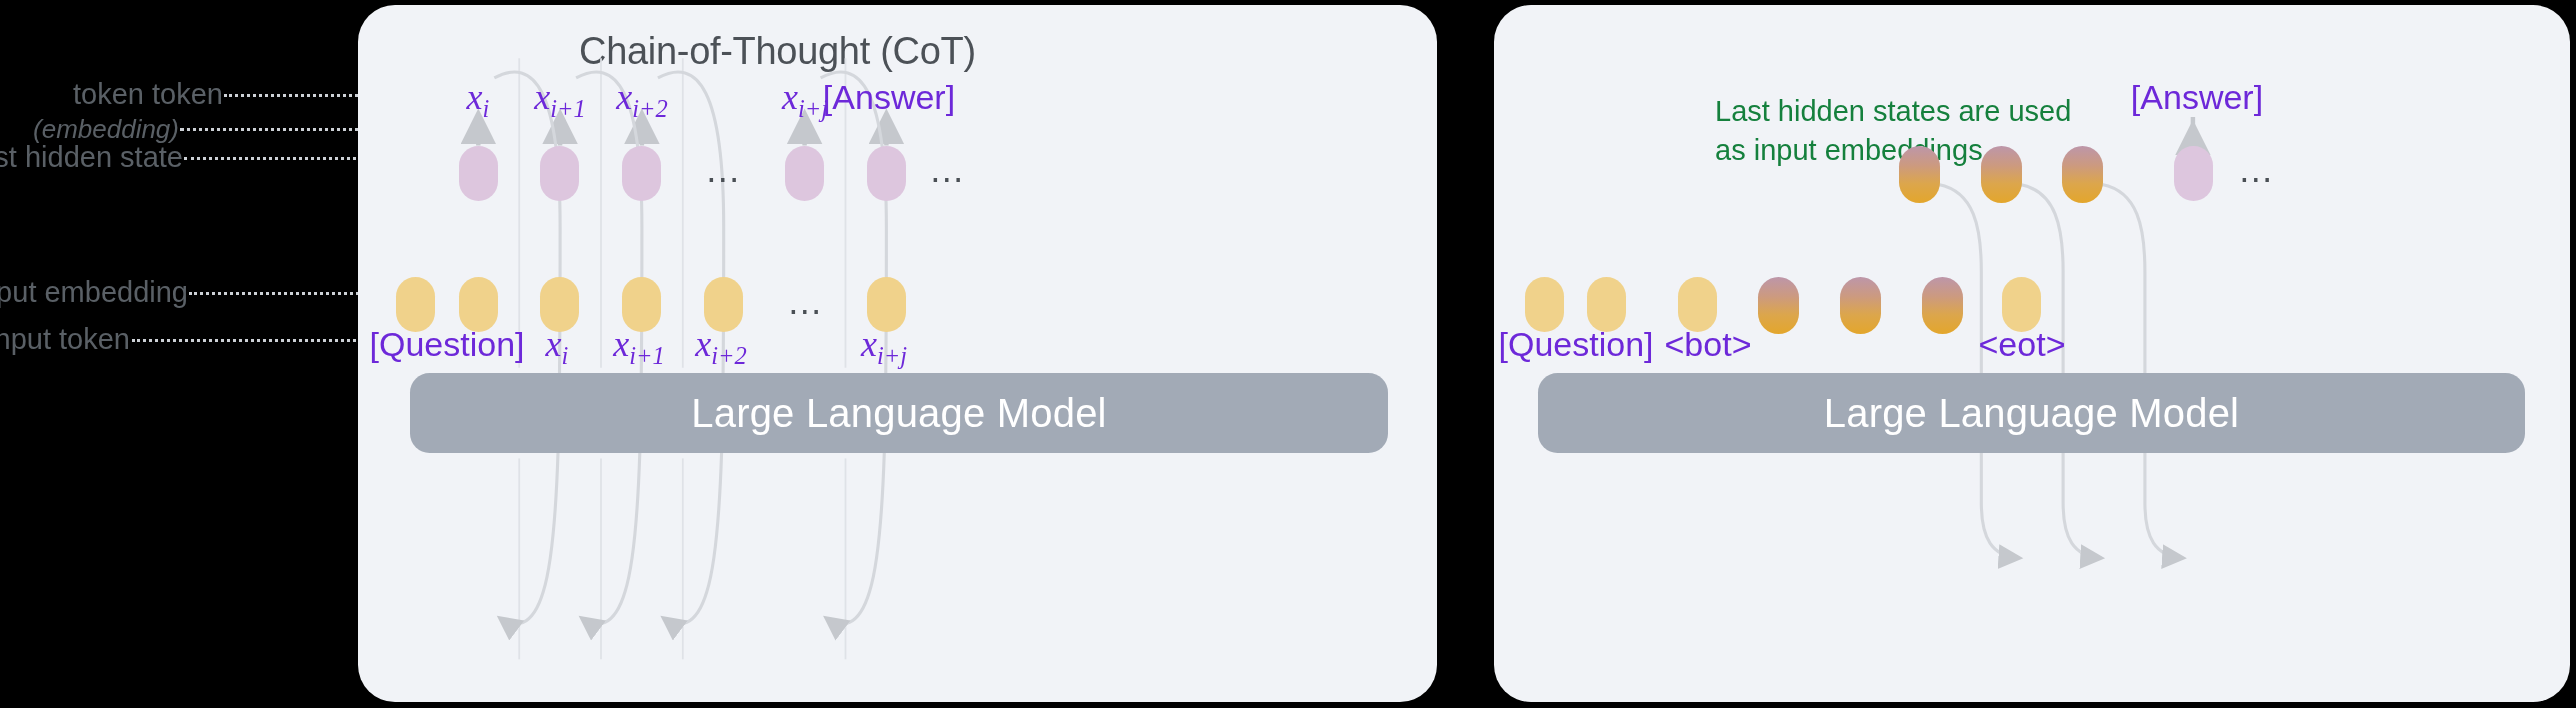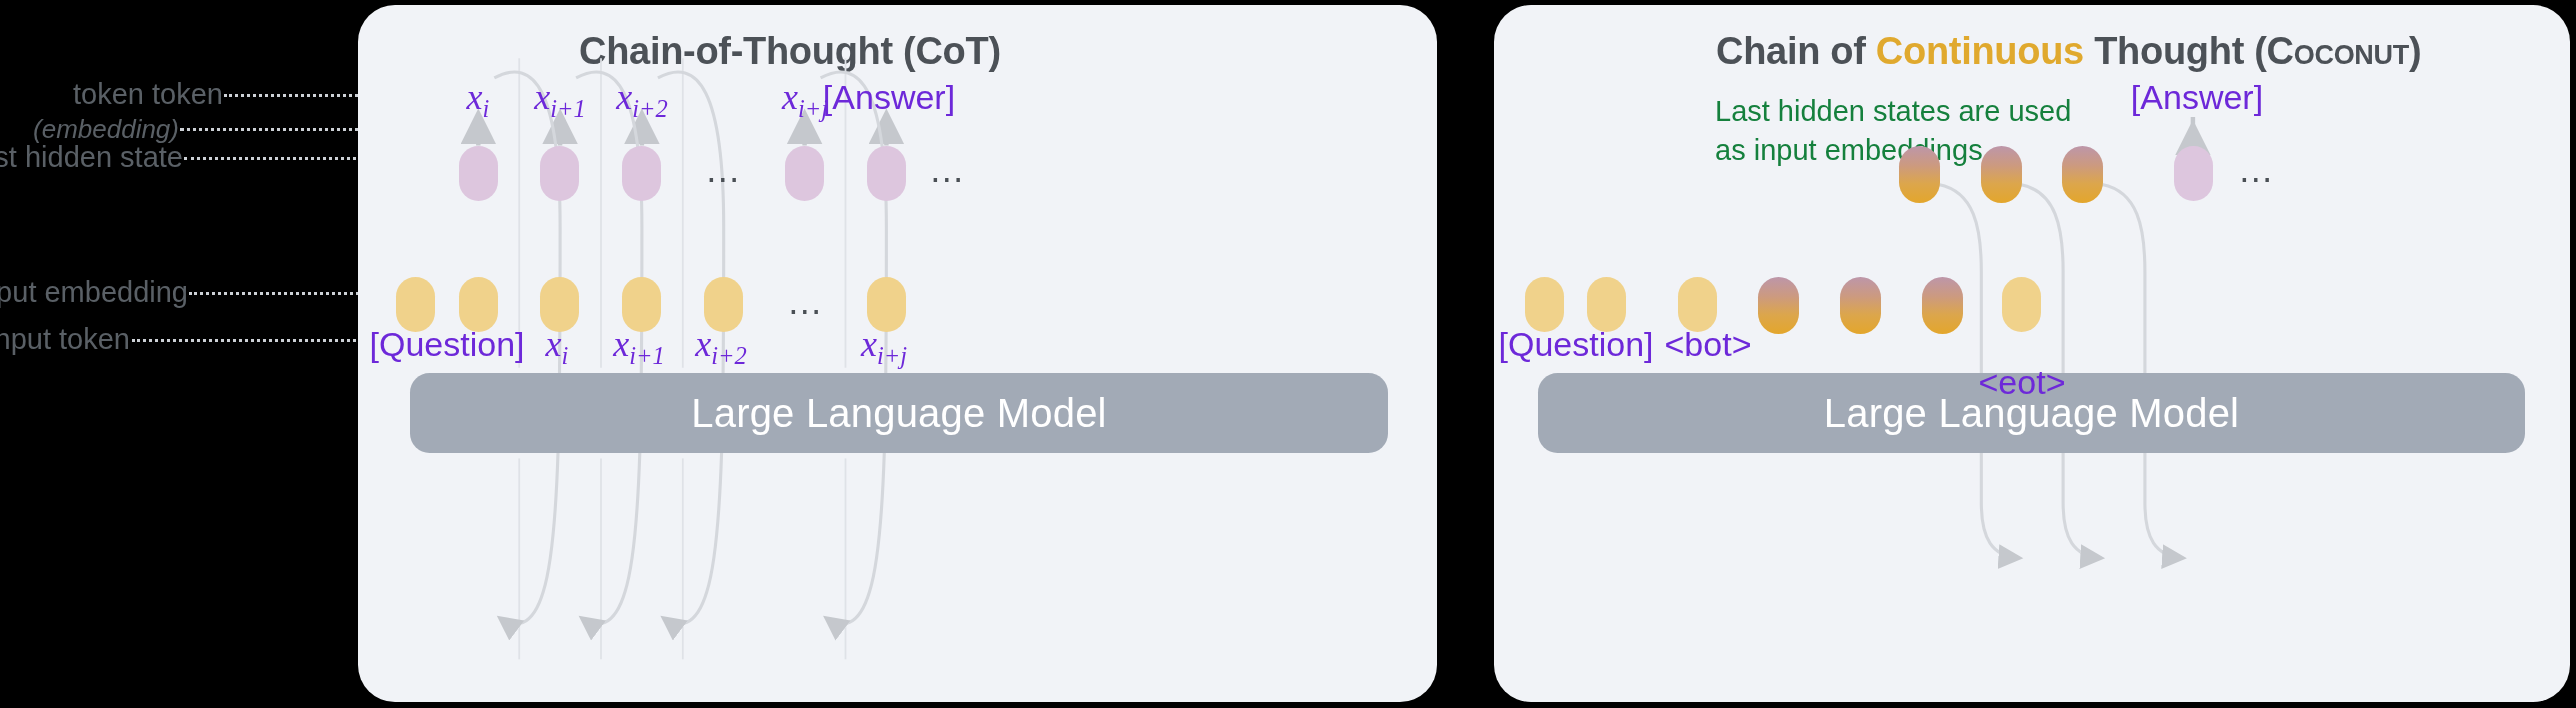--- a/index.html
+++ b/index.html
@@ -3,21 +3,21 @@
 <meta charset="utf-8">
 <style>
   html,body{margin:0;padding:0;background:#000;}
   body{width:2576px;height:708px;font-family:"Liberation Sans",sans-serif;overflow:hidden;}
   #root{position:relative;width:2576px;height:708px;background:#000;}
 
   .panel{position:absolute;top:5.3px;height:697px;background:#f1f3f7;border-radius:37px;overflow:hidden;}
   #panel-cot{left:358px;width:1079px;}
   #panel-coc{left:1494px;width:1076px;}
 
-  .panel-title{position:absolute;top:25px;font-size:38px;font-weight:700;color:#4c5157;letter-spacing:-0.3px;white-space:nowrap;}
+  .panel-title{position:absolute;top:25px;font-size:38px;font-weight:400;color:#4c5157;letter-spacing:-0.3px;white-space:nowrap;}
   #title-cot{left:221px;}
   #title-coc{left:222px;}
   .title-accent{color:#e0a92e;}
   .smallcaps{font-variant:small-caps;}
 
   .subtitle{position:absolute;left:221px;top:87px;font-size:29px;line-height:1.32;color:#15803d;white-space:pre-line;}
 
   
   .side-label{position:absolute;color:#5a6066;font-size:29px;white-space:nowrap;text-align:right;}
   .side-label.italic{font-style:italic;font-size:26px;}
@@ -131,21 +131,20 @@
 
     <div class="tok" style="left:89px;top:320px;">[Question]</div>
     <div class="tok tok-math" style="left:199px;top:318px;">x<sub>i</sub></div>
     <div class="tok tok-math" style="left:281px;top:318px;">x<sub>i+1</sub></div>
     <div class="tok tok-math" style="left:363px;top:318px;">x<sub>i+2</sub></div>
     <div class="tok tok-math" style="left:526px;top:318px;">x<sub>i+j</sub></div>
   </div>
 
   <div class="panel" id="panel-coc">
 
-    <div class="panel-title" id="title-coc"><span>Chain of </span><span class="title-accent">Continuous</span><span> Thought (</span><span class="smallcaps">Coconut</span><span>)</span></div>
 
     <div class="subtitle">Last hidden states are used
 as input embeddings</div>
 
     <svg class="overlay" viewBox="0 0 1210 784">
       <defs>
         <marker id="ah2" markerWidth="9" markerHeight="9" refX="6.5" refY="4" orient="auto">
           <path d="M0,0 L8,4 L0,8 z" fill="#c5c8cd"></path>
         </marker>
         <marker id="ahu2" markerWidth="9" markerHeight="9" refX="9" markerUnits="strokeWidth" refY="4" orient="auto">
@@ -179,17 +178,17 @@
     <div class="cap cap-embed" style="left:31px;top:272px;"></div>
     <div class="cap cap-embed" style="left:93px;top:272px;"></div>
     <div class="cap cap-embed" style="left:184px;top:272px;"></div>
     <div class="cap cap-cont" style="left:264px;top:272px;"></div>
     <div class="cap cap-cont" style="left:346px;top:272px;"></div>
     <div class="cap cap-cont" style="left:428px;top:272px;"></div>
     <div class="cap cap-embed" style="left:508px;top:272px;"></div>
 
     <div class="tok" style="left:82px;top:320px;">[Question]</div>
     <div class="tok" style="left:214px;top:320px;">&lt;bot&gt;</div>
-    <div class="tok" style="left:528px;top:320px;margin-top:38px;">&lt;eot&gt;</div>
+    <div class="tok" style="left:528px;top:320px;">&lt;eot&gt;</div>
   </div>
 
 </div>
 
 
 </body></html>

